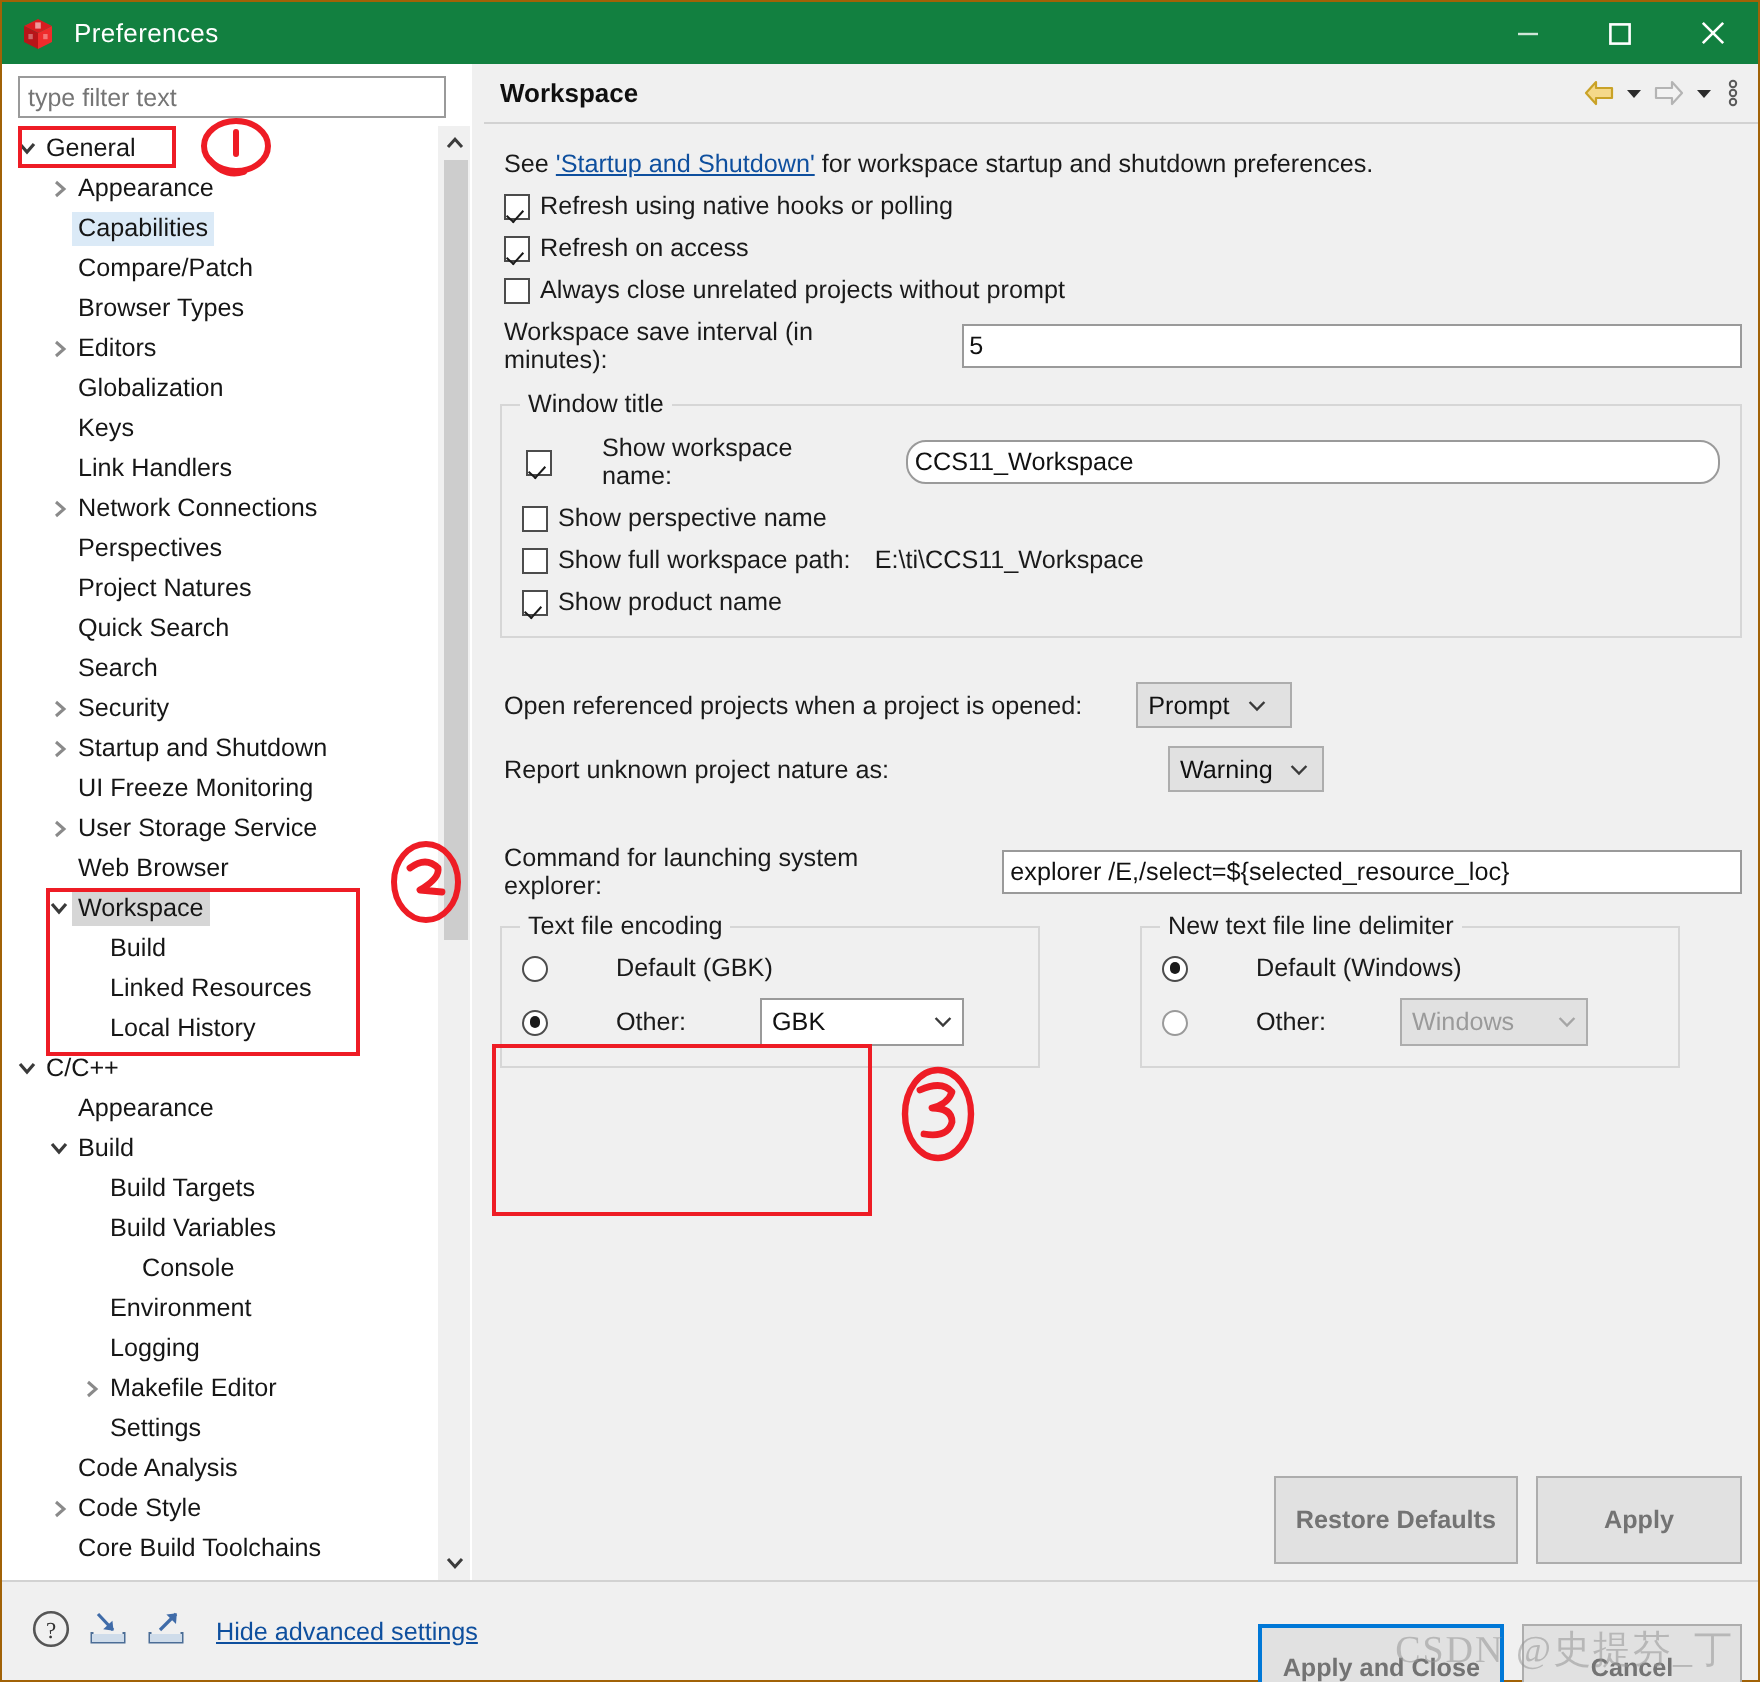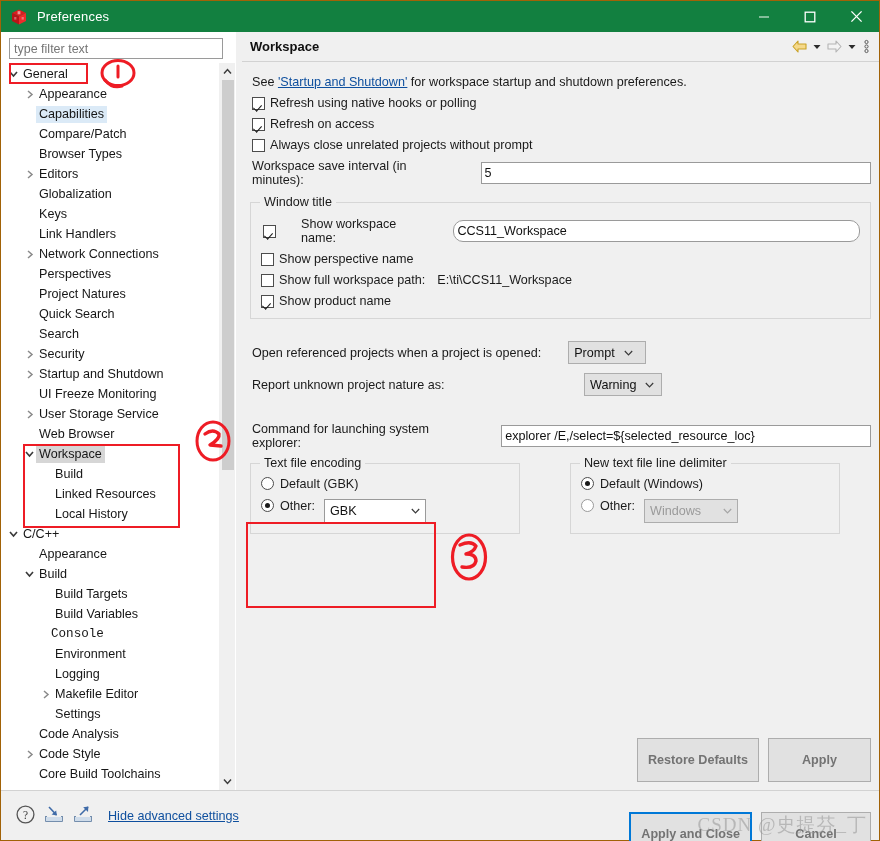--- a/index.html
+++ b/index.html
@@ -118,21 +118,21 @@
   .combo {
     height:23px; border:1px solid #adadad; background:#e1e1e1;
     display:inline-flex; align-items:center; padding:0 2px 0 5px;
     font-size:12.6px; color:#111;
   }
   .combo .cval { margin-right:6px; }
   .combo .carr { width:15px; display:flex; align-items:center; justify-content:center; }
   .combo.white { background:#ffffff; border:1px solid #9a9a9a; }
   .combo.disabled { color:#9a9a9a; background:#e1e1e1; }
 
-  .radiorow { display:flex; margin-top:8px; font-size:12.6px; }
+  .radiorow { display:flex; align-items:center; margin-top:8px; font-size:12.6px;gap:28px; }
   .radio {
     width:13px; height:13px; border:1.2px solid #4c4c4c; border-radius:50%;
     background:#ffffff; margin-right:6px; flex:0 0 13px; position:relative;
   }
   .radio.on::after {
     content:""; position:absolute; left:2.9px; top:2.9px; width:5.4px; height:5.4px;
     background:#1a1a1a; border-radius:50%;
   }
   .radio.dim { border-color:#9a9a9a; }
 
@@ -352,21 +352,21 @@
               <span class="tlabel">Build</span>
             </div>
             <div class="trow" style="padding-left: 38px;">
               <span class="twist"></span>
               <span class="tlabel">Build Targets</span>
             </div>
             <div class="trow" style="padding-left: 38px;">
               <span class="twist"></span>
               <span class="tlabel">Build Variables</span>
             </div>
-            <div class="trow" style="padding-left: 34px; font-family: Liberation Mono, monospace;">
+            <div class="trow" style="padding-left: 54px;">
               <span class="twist"></span>
               <span class="tlabel">Console</span>
             </div>
             <div class="trow" style="padding-left: 38px;">
               <span class="twist"></span>
               <span class="tlabel">Environment</span>
             </div>
             <div class="trow" style="padding-left: 38px;">
               <span class="twist"></span>
               <span class="tlabel">Logging</span>

